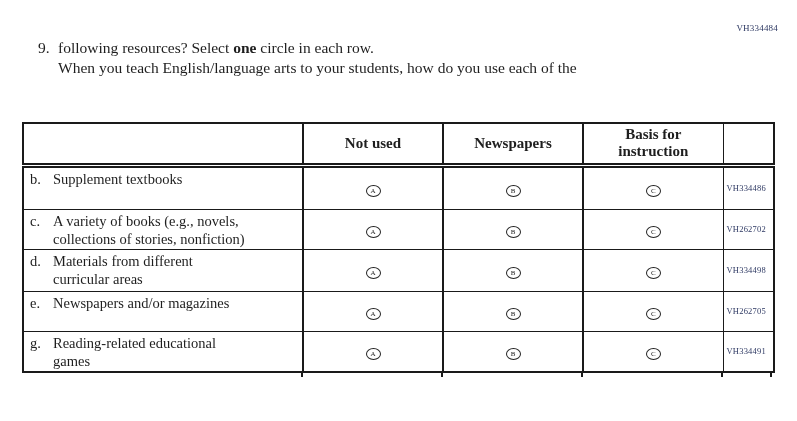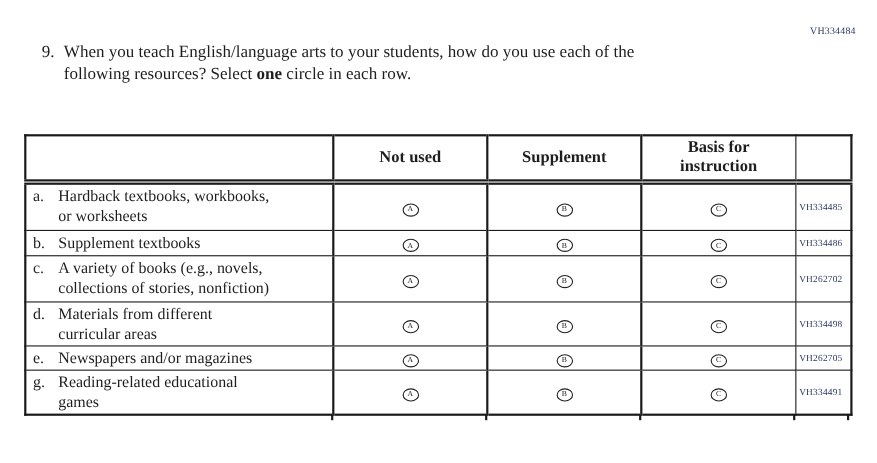--- a/index.html
+++ b/index.html
@@ -86,53 +86,45 @@
 </head>
 <body>
 
 <div class="page">
 
   <div class="page-code">VH334484</div>
 
   <div class="question">
     <span class="q-num">9.</span>
     <div class="q-text">
+      <div><span>following resources? Select </span><span class="q-bold">one</span><span> circle in each row.</span></div>
       <div>When you teach English/language arts to your students, how do you use each of the</div>
-      <div><span>following resources? Select </span><span class="q-bold">one</span><span> circle in each row.</span></div>
     </div>
   </div>
 
   <div class="table-wrap">
     <table class="grid">
       <colgroup>
         <col style="width:280px">
           <col style="width:140px">
           <col style="width:140px">
           <col style="width:140px">
           <col style="width:51px">
       </colgroup>
       <thead>
         <tr>
           <th></th>
           <th class="opt-h">Not used</th>
-          <th class="opt-h">Supplement</th>
+          <th class="opt-h">Newspapers</th>
           <th class="opt-h preline">Basis for
 instruction</th>
           <th></th>
         </tr>
       </thead>
       <tbody>
-        <tr>
-          <td class="label-cell"><span class="letter">a.</span><span class="preline">Hardback textbooks, workbooks,
-or worksheets</span></td>
-          <td class="opt"><span class="bubble">A</span></td>
-          <td class="opt"><span class="bubble">B</span></td>
-          <td class="opt"><span class="bubble">C</span></td>
-          <td class="code">VH334485</td>
-        </tr>
         <tr>
           <td class="label-cell"><span class="letter">b.</span><span class="preline">Supplement textbooks</span></td>
           <td class="opt"><span class="bubble">A</span></td>
           <td class="opt"><span class="bubble">B</span></td>
           <td class="opt"><span class="bubble">C</span></td>
           <td class="code">VH334486</td>
         </tr>
         <tr>
           <td class="label-cell"><span class="letter">c.</span><span class="preline">A variety of books (e.g., novels,
 collections of stories, nonfiction)</span></td>

